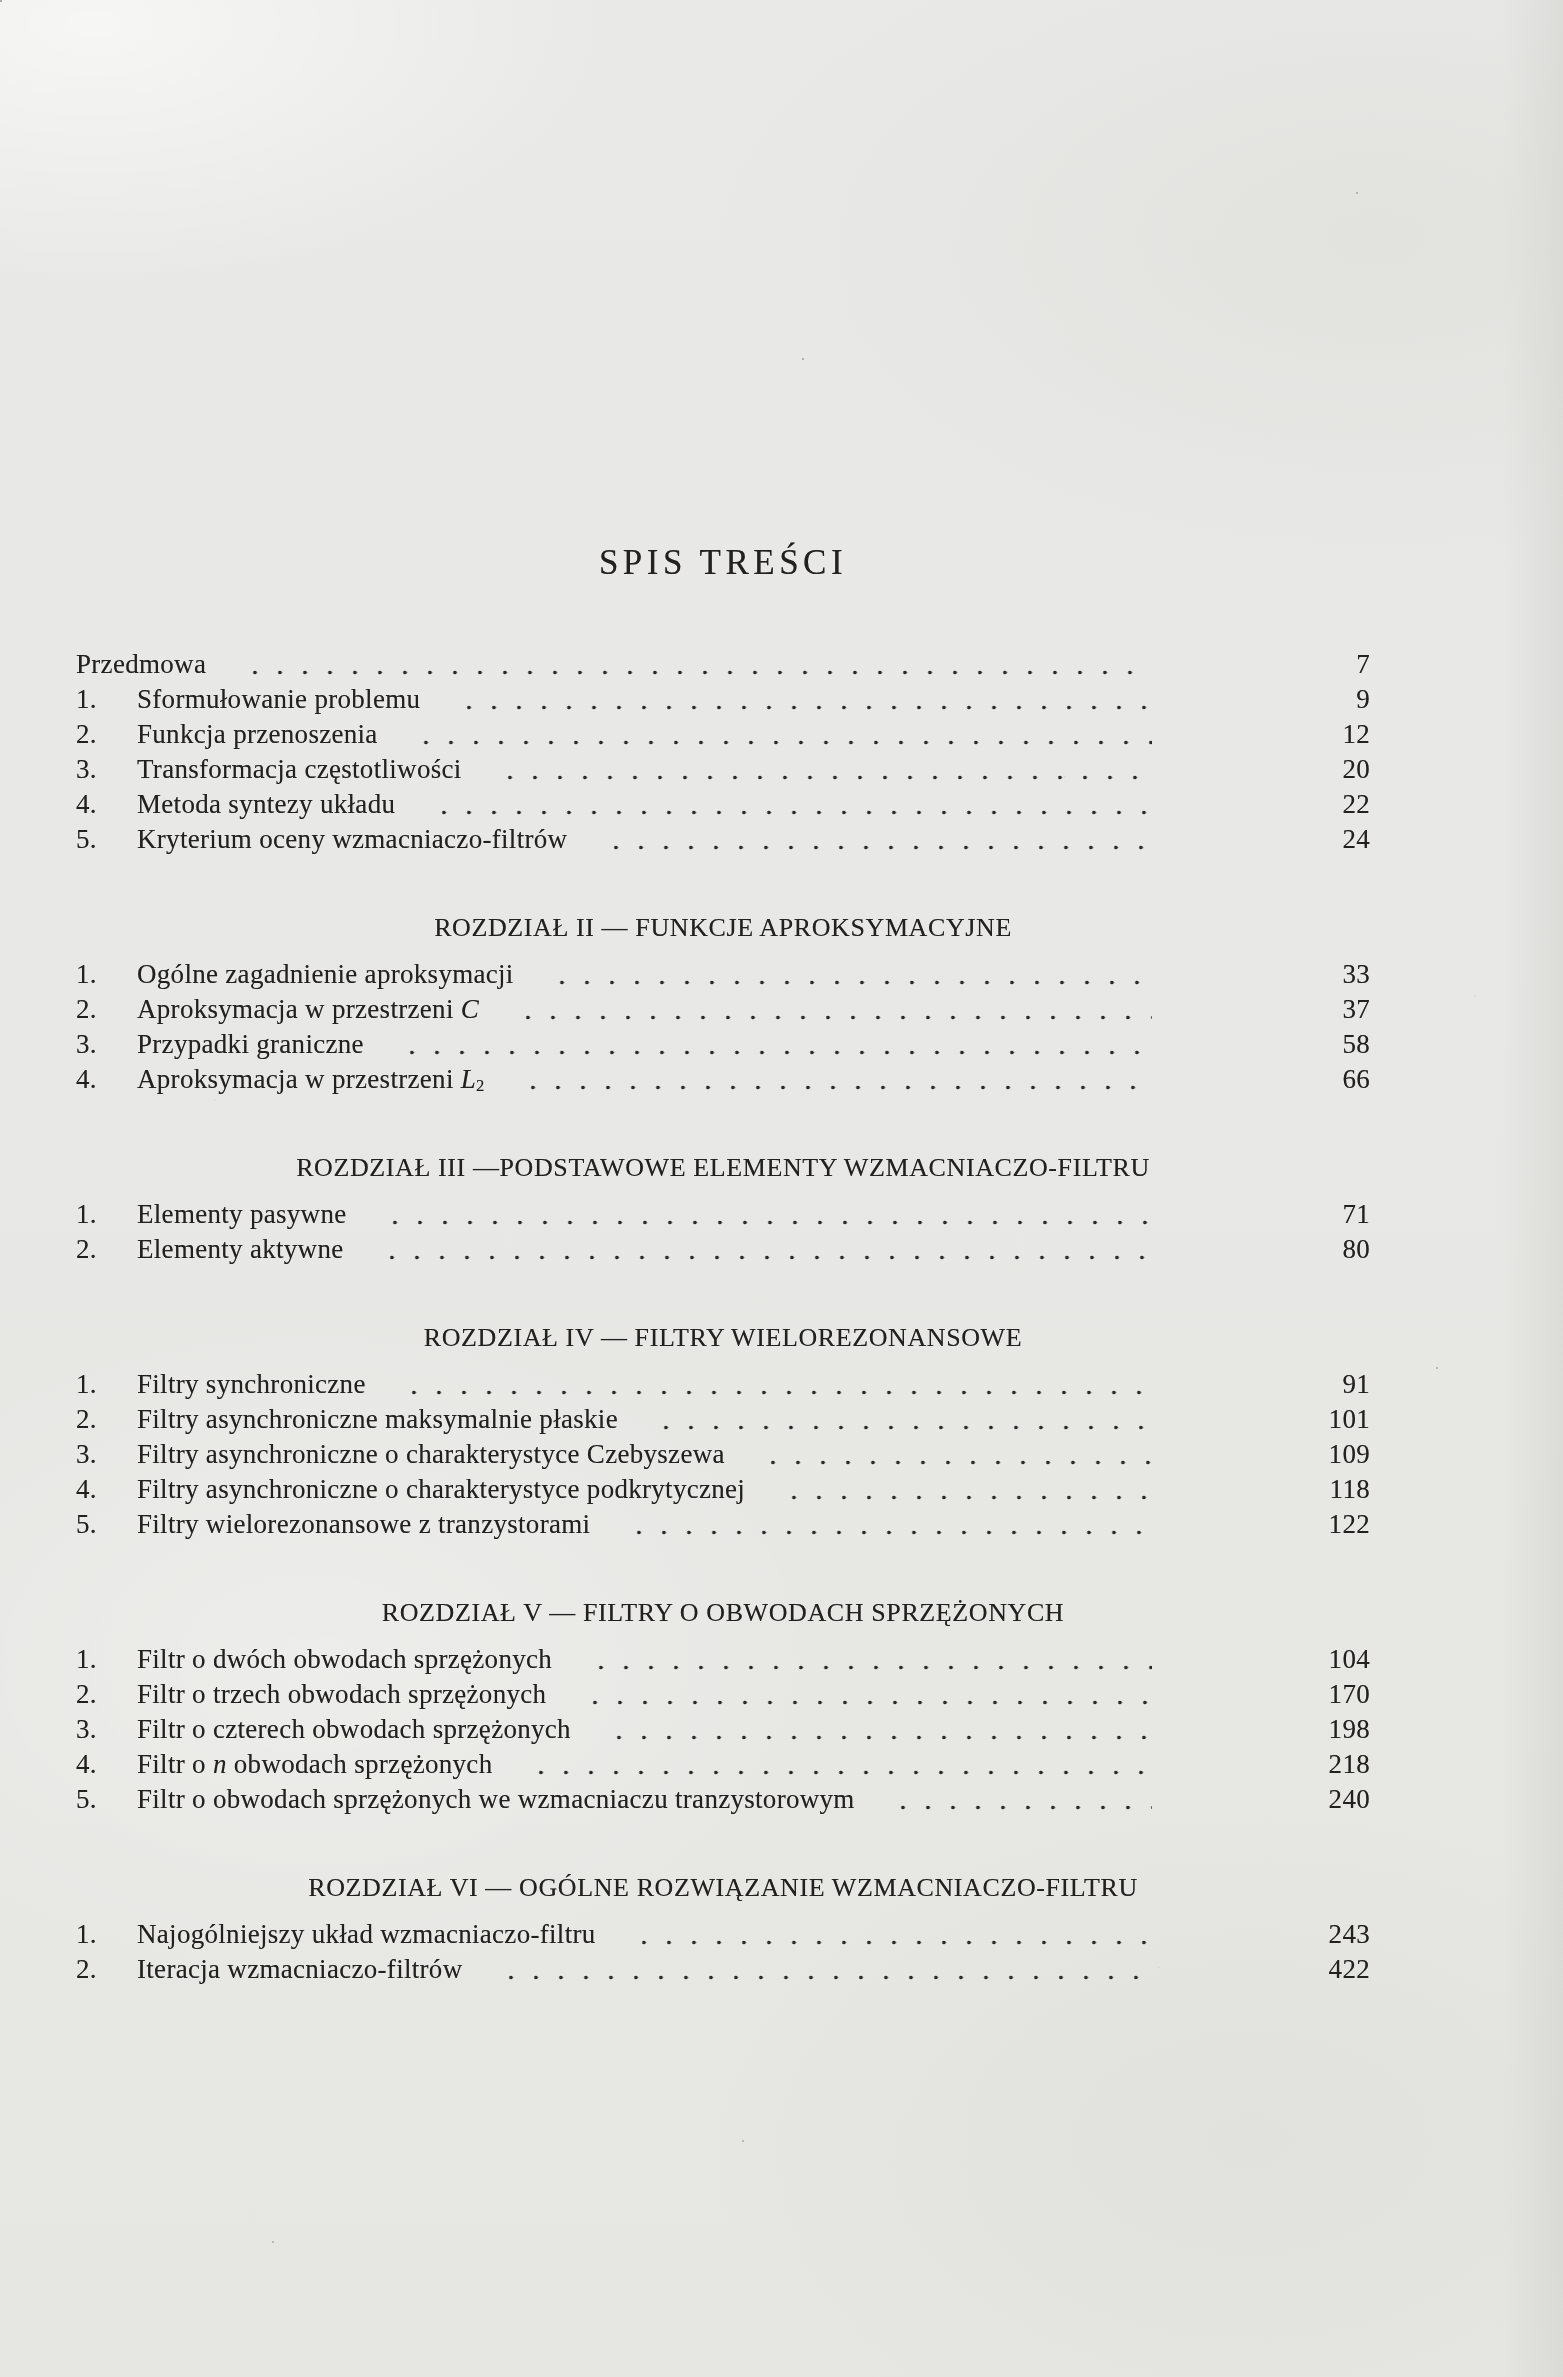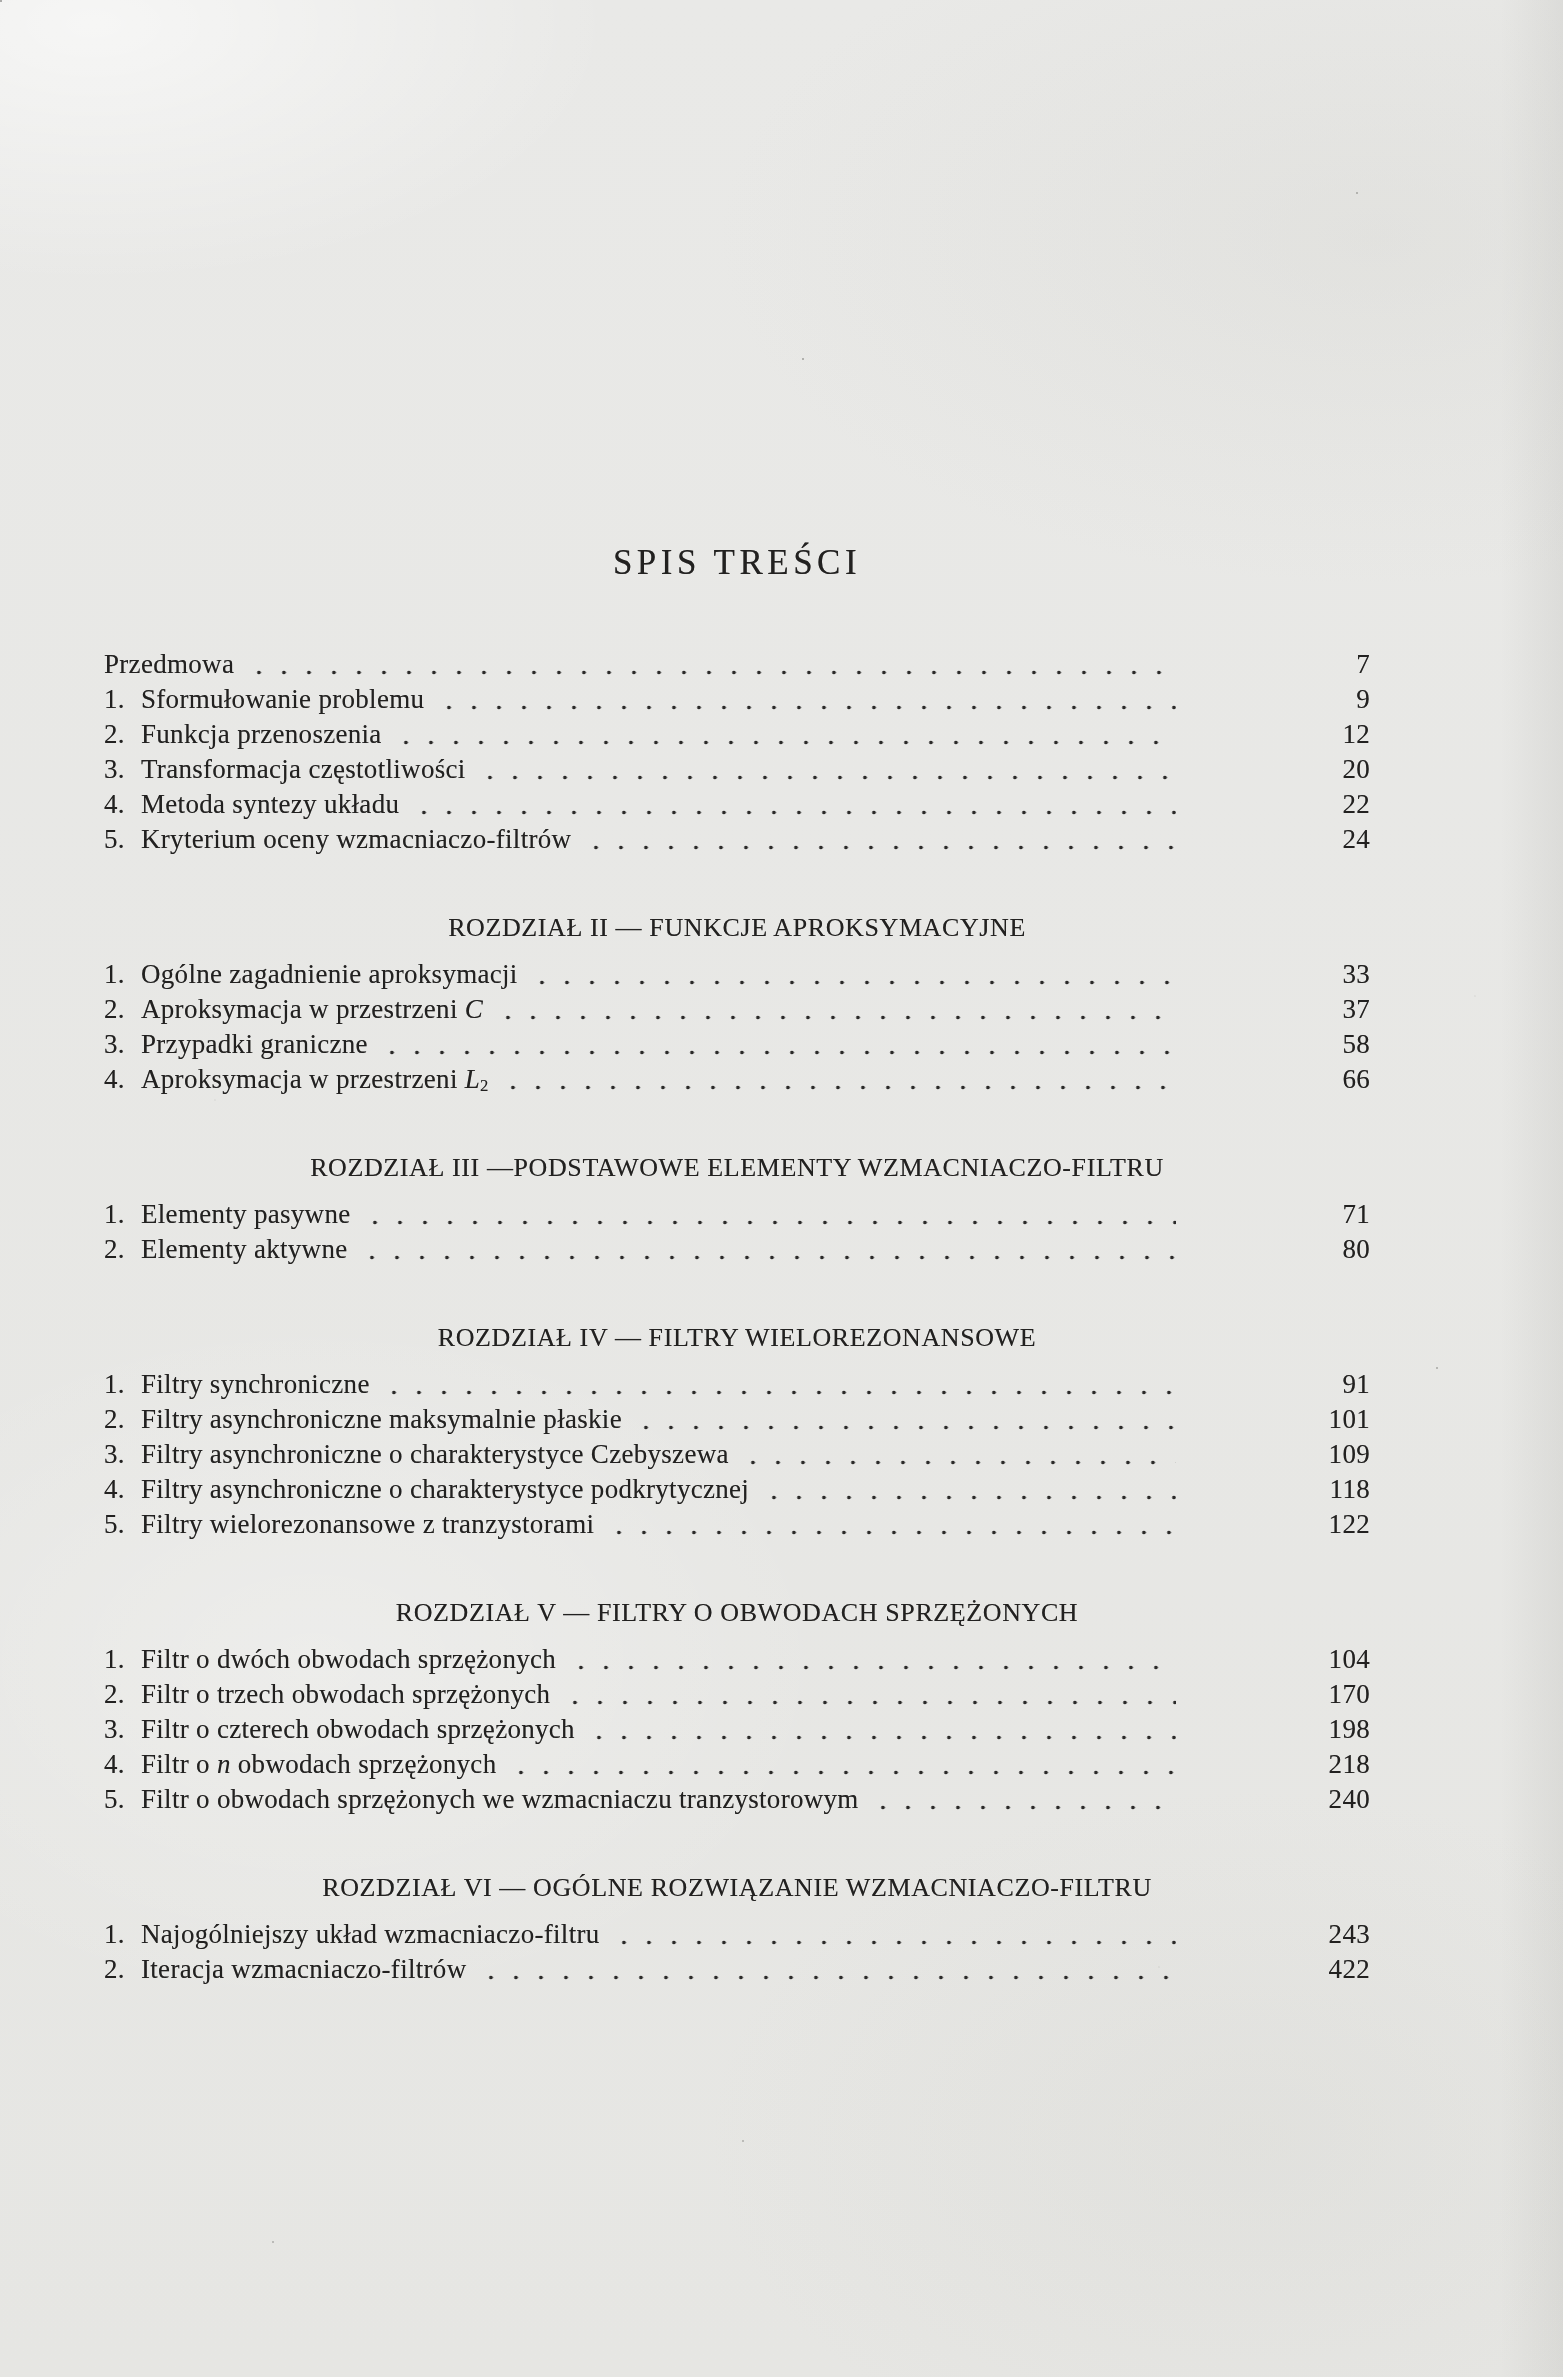--- a/index.html
+++ b/index.html
@@ -15,21 +15,21 @@
     background:
       radial-gradient(838px 419px at 6% 1%, rgba(255,255,255,0.60), rgba(255,255,255,0) 62%),
       radial-gradient(1095px 580px at 88% 10%, rgba(210,210,205,0.30), rgba(0,0,0,0) 60%),
       radial-gradient(966px 644px at 20% 70%, rgba(255,255,255,0.25), rgba(255,255,255,0) 55%),
       radial-gradient(902px 580px at 80% 90%, rgba(208,208,203,0.25), rgba(0,0,0,0) 60%),
       linear-gradient(90deg, rgba(0,0,0,0) 96%, rgba(110,110,105,0.10)),
       linear-gradient(#e9e9e7, #e6e6e3);
   }
 
   .content {
-    margin-left: 104px;
+    margin-left: 76px;
     margin-right: 193px;   
     padding-top: 543px;
   }
 
   .title {
     margin: 0;
     text-align: center;
     font-size: 35px;
     font-weight: normal;
     letter-spacing: 4.5px;
@@ -38,20 +38,21 @@
   }
 
   .row {
     display: flex;
     align-items: flex-start;
     line-height: 35px;
     font-size: 27px;
     letter-spacing: 0.3px;
     text-shadow: 0 0 0.6px rgba(25,25,25,0.35);
     white-space: nowrap;
+    gap: 24px;
   }
   .row.preface { margin-top: 64px; }
 
   .num { flex: none; width: 37px; }
   .label { flex: none; }
 
   .leader {
     flex: 1 1 auto;
     align-self: stretch;
     margin-left: 15.5px;

